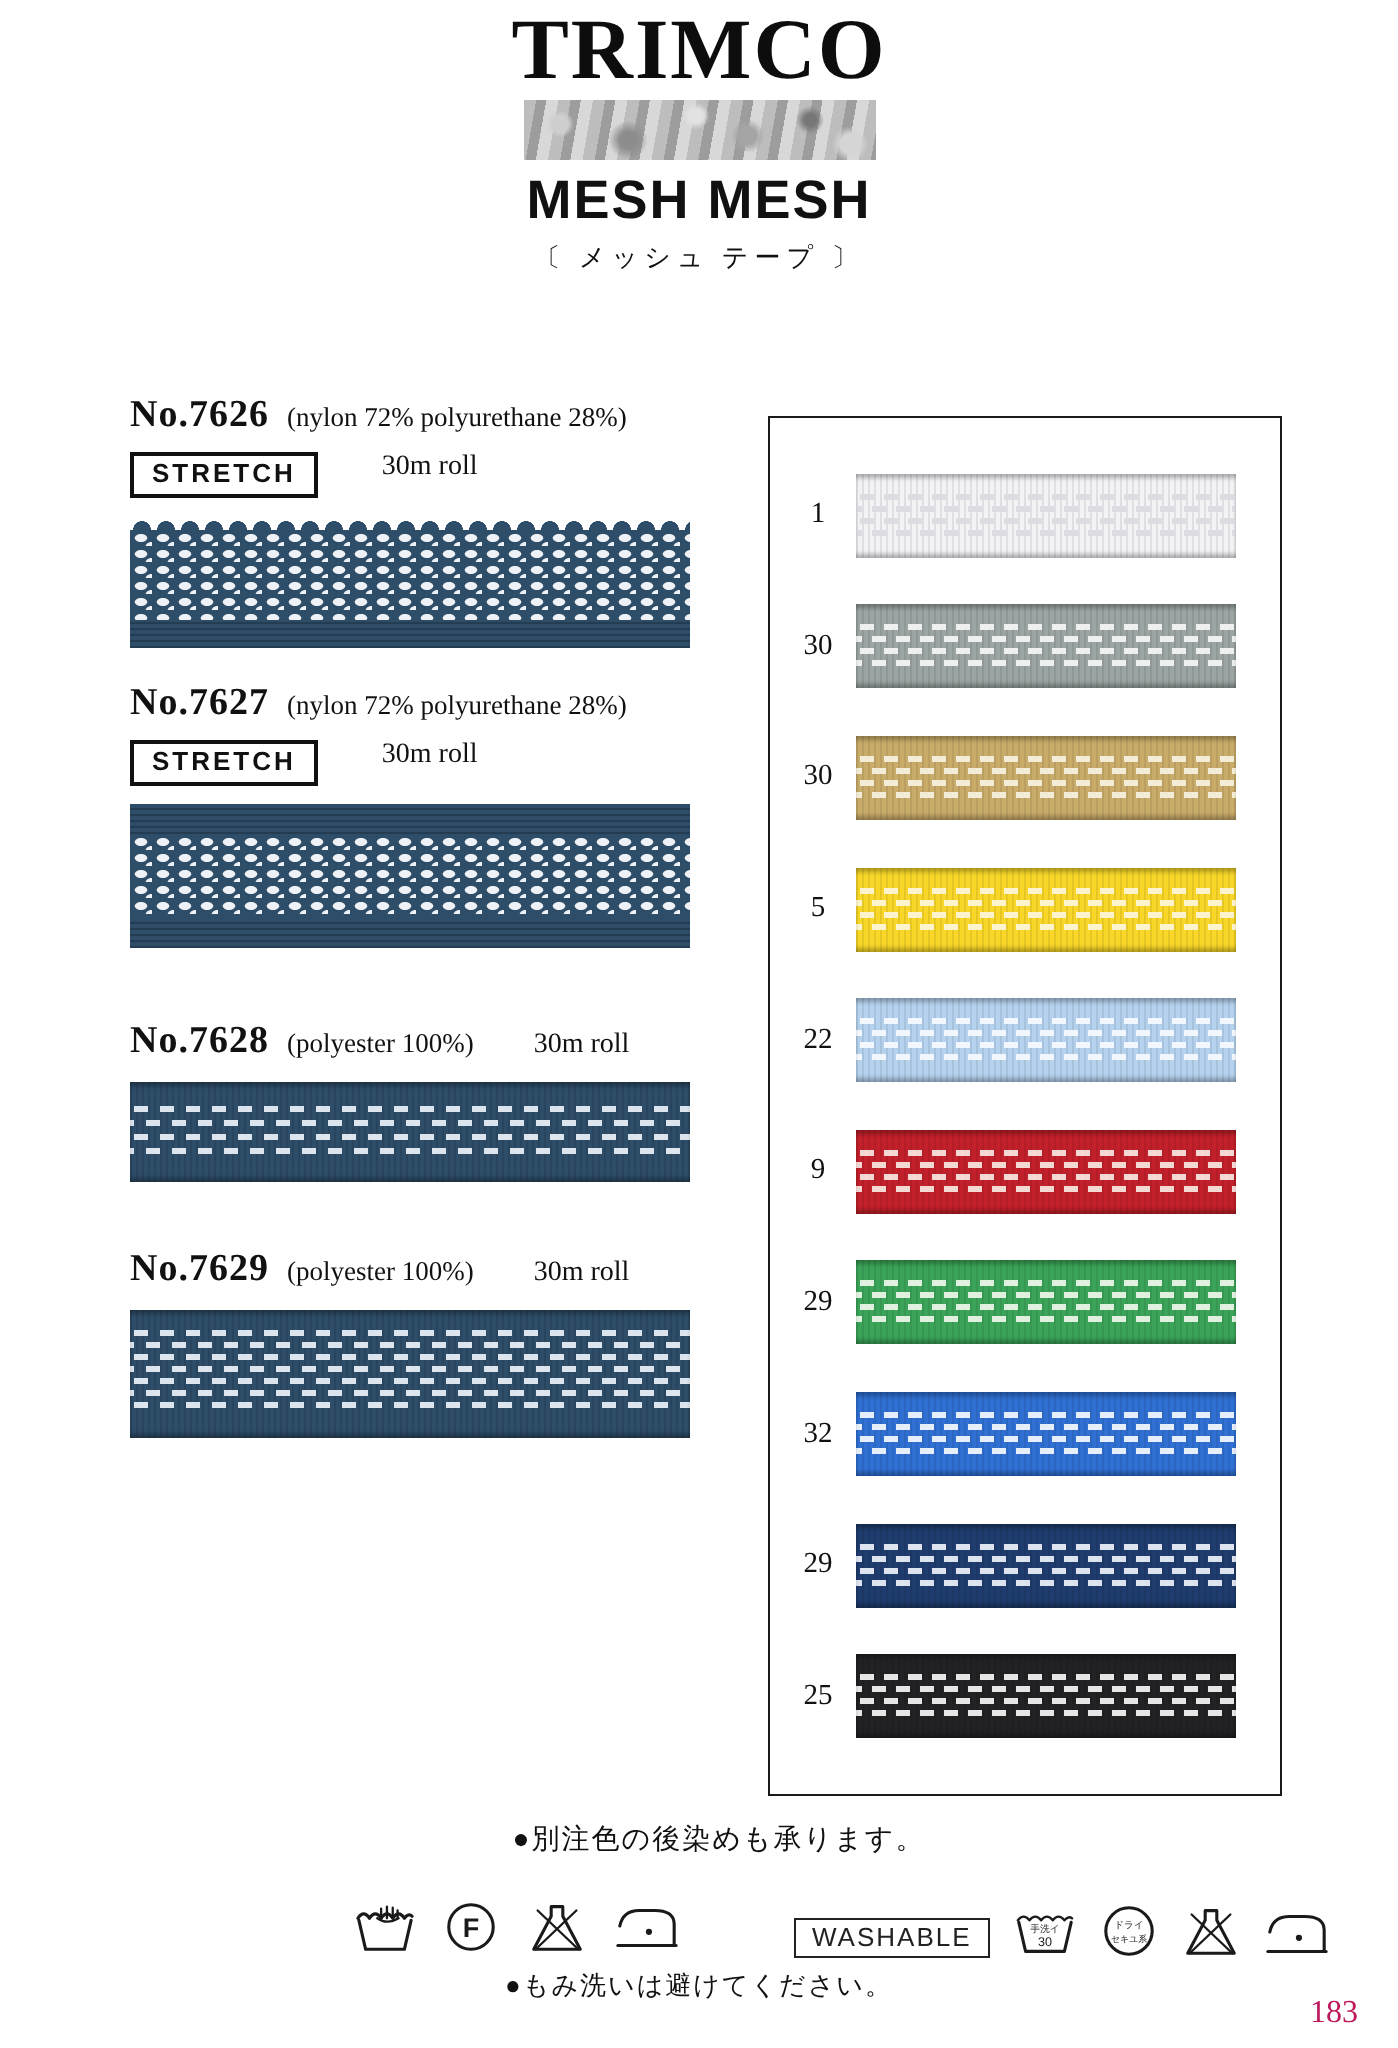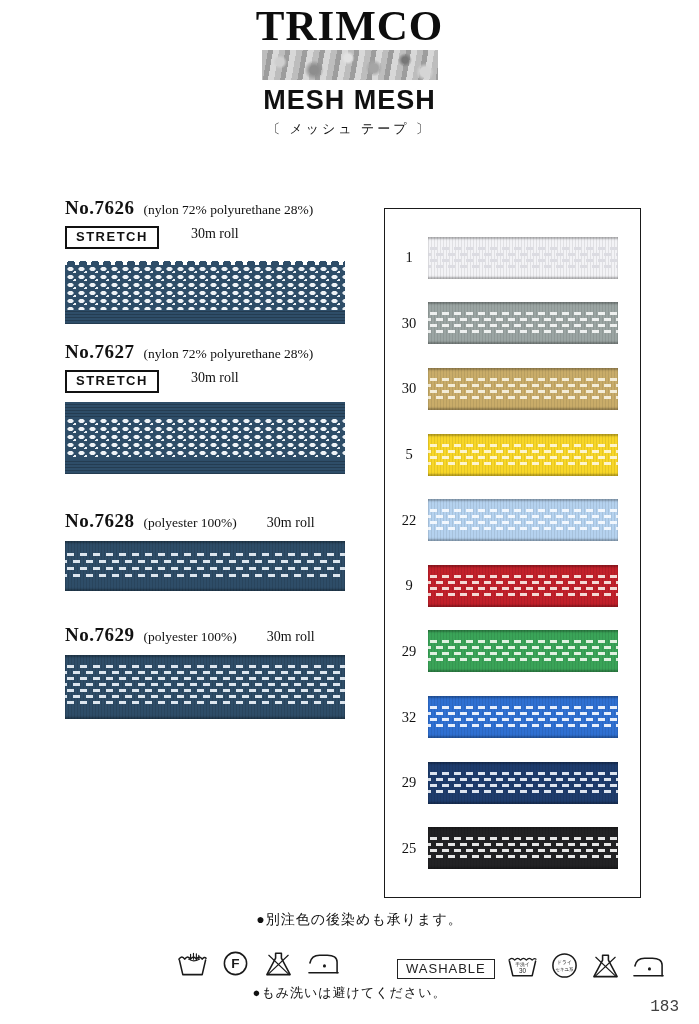--- a/index.html
+++ b/index.html
@@ -128,21 +128,21 @@
   .care-right { position:absolute; left:397px; top:952px; display:flex; align-items:flex-end; gap:11px; }
   .care-icon { display:block; }
   .care-icon path, .care-icon circle { fill:none; stroke:#1a1a1a; stroke-width:1.6; stroke-linecap:round; stroke-linejoin:round; }
   .care-icon .thin { stroke-width:1.2; }
   .care-icon text { fill:#1a1a1a; stroke:none; font-family:"Liberation Sans", sans-serif; }
   .care-icon .dot { fill:#1a1a1a; stroke:none; }
   .washable-box {
     border:1.5px solid #222; font-family:"Liberation Sans", sans-serif;
     font-size:13px; letter-spacing:1px; padding:1px 8px 2px; color:#222;
   }
-  .page-num { position:absolute; right:20px; bottom:8px; font-family:Liberation Mono, monospace; font-size:16px; color:#404040; }
+  .page-num { position:absolute; right:20px; bottom:8px; font-family:Liberation Serif, serif; font-size:16px; color:#be185d; }
 </style>
 </head>
 <body>
 
 <div class="page">
 
   <div class="header">
     <div class="brand">TRIMCO</div>
     <div class="photo"></div>
     <div class="title">MESH MESH</div>

